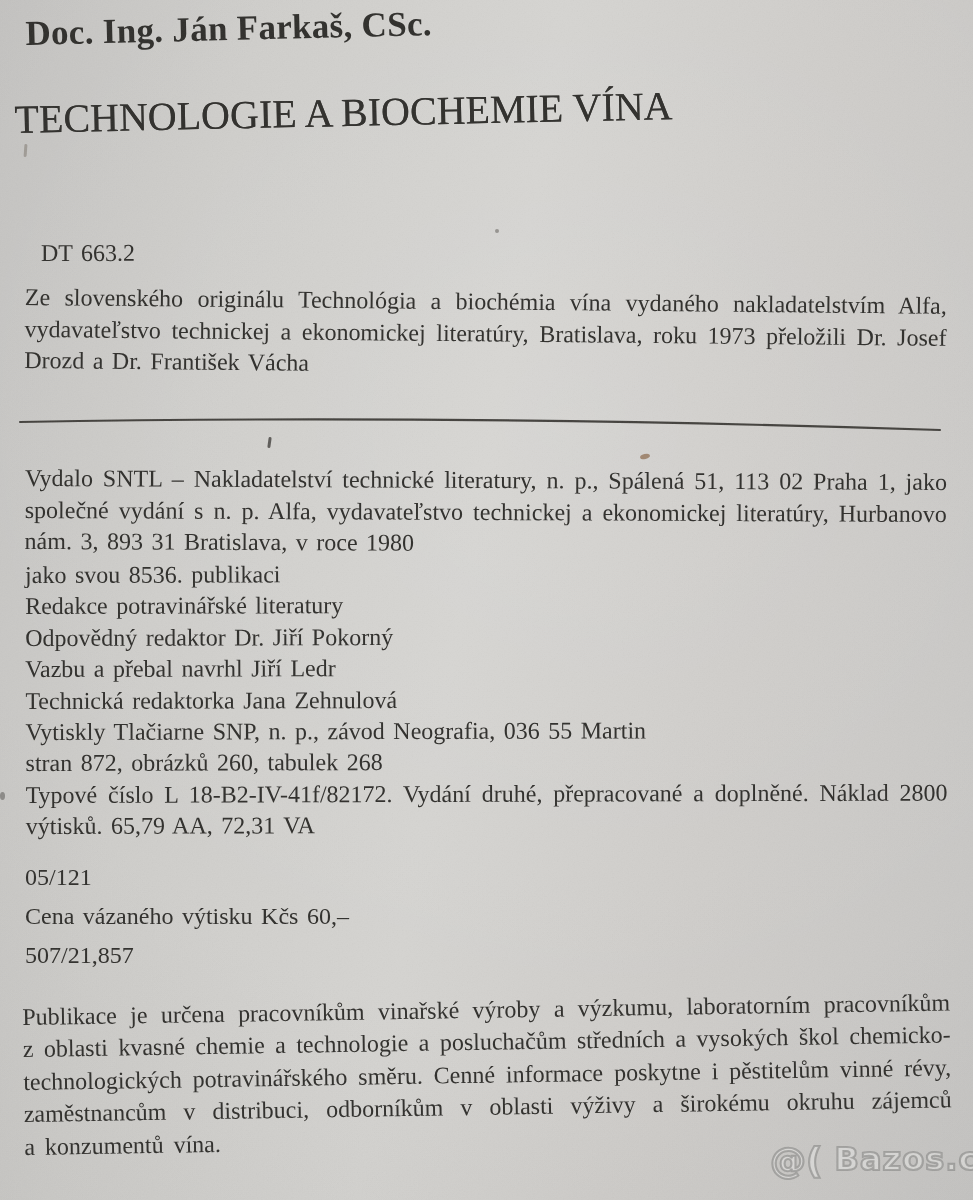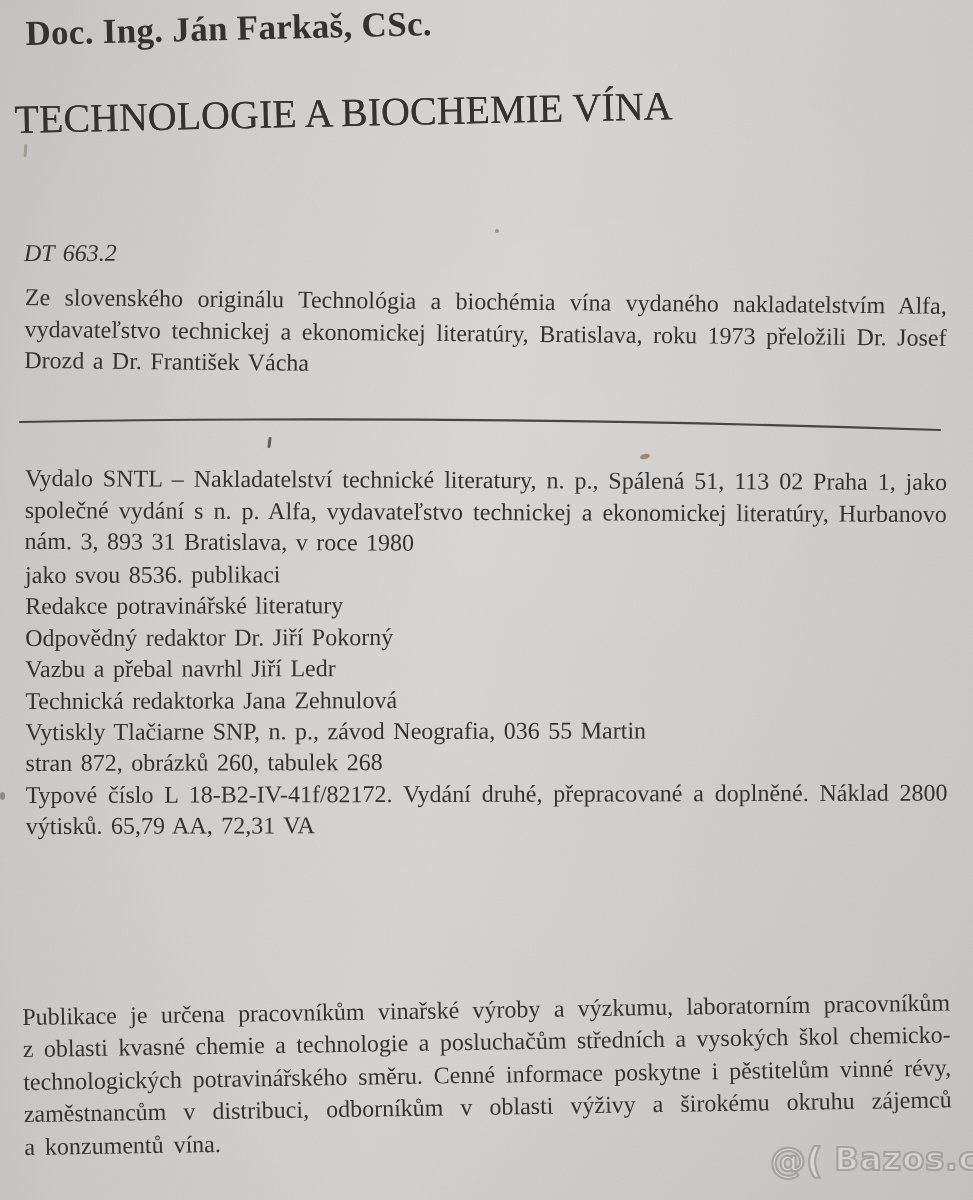--- a/index.html
+++ b/index.html
@@ -22,21 +22,21 @@
   .author{
     left:25px;top:14px;font-size:35px;font-weight:600;letter-spacing:0.3px;
     transform:rotate(-1.4deg);white-space:nowrap;
   }
   .title{
     left:14px;top:96px;font-size:40px;font-weight:400;letter-spacing:0px;
     transform:rotate(-1.2deg);white-space:nowrap;
     text-shadow:0 0 0.6px rgba(48,47,44,0.85);
   }
   .body-text{font-size:24px;line-height:31.5px;word-spacing:2.5px;}
-  .dt{left:24px;top:238px;transform:rotate(-0.1deg);font-style:italic;}
+  .dt{left:41px;top:238px;transform:rotate(-0.1deg);}
   .origin{left:25px;top:282px;width:922px;transform:rotate(0.55deg);}
   .publisher{left:25px;top:463px;width:922px;transform:rotate(0.25deg);}
   .imprint{left:25px;top:560px;width:922px;line-height:31.4px;transform:rotate(-0.15deg);}
   .edition{left:25px;top:858px;line-height:38.8px;}
   .annotation{left:22px;top:1001px;width:928px;line-height:32.4px;word-spacing:4px;transform:rotate(-0.9deg);}
   .jline{text-align:justify;text-align-last:justify;}
   .rule-svg{position:absolute;left:18px;top:410px;}
   .tick-a{position:absolute;left:268px;top:437px;width:3px;height:11px;background:#4a4844;border-radius:2px;transform:rotate(8deg);opacity:0.85;}
   .tick-b{position:absolute;left:24px;top:144px;width:3px;height:13px;background:#8b847c;opacity:0.65;transform:rotate(4deg);border-radius:2px;}
   .speck-brown{position:absolute;left:640px;top:454px;width:10px;height:5px;background:#8f6e52;border-radius:50%;opacity:0.75;transform:rotate(-14deg);}
@@ -89,20 +89,25 @@
       <div>Redakce potravinářské literatury</div>
       <div>Odpovědný redaktor Dr. Jiří Pokorný</div>
       <div>Vazbu a přebal navrhl Jiří Ledr</div>
       <div>Technická redaktorka Jana Zehnulová</div>
       <div>Vytiskly Tlačiarne SNP, n. p., závod Neografia, 036 55 Martin</div>
       <div>stran 872, obrázků 260, tabulek 268</div>
       <div class="jline">Typové číslo L 18-B2-IV-41f/82172. Vydání druhé, přepracované a doplněné. Náklad 2800</div>
       <div>výtisků. 65,79 AA, 72,31 VA</div>
     </div>
 
+    <div class="blk body-text edition">
+      <div>05/121</div>
+      <div>Cena vázaného výtisku Kčs 60,–</div>
+      <div>507/21,857</div>
+    </div>
 
     <div class="blk body-text annotation">
       <div class="jline">Publikace je určena pracovníkům vinařské výroby a výzkumu, laboratorním pracovníkům</div>
       <div class="jline">z oblasti kvasné chemie a technologie a posluchačům středních a vysokých škol chemicko-</div>
       <div class="jline">technologických potravinářského směru. Cenné informace poskytne i pěstitelům vinné révy,</div>
       <div class="jline">zaměstnancům v distribuci, odborníkům v oblasti výživy a širokému okruhu zájemců</div>
       <div>a konzumentů vína.</div>
     </div>
 
   </div>

